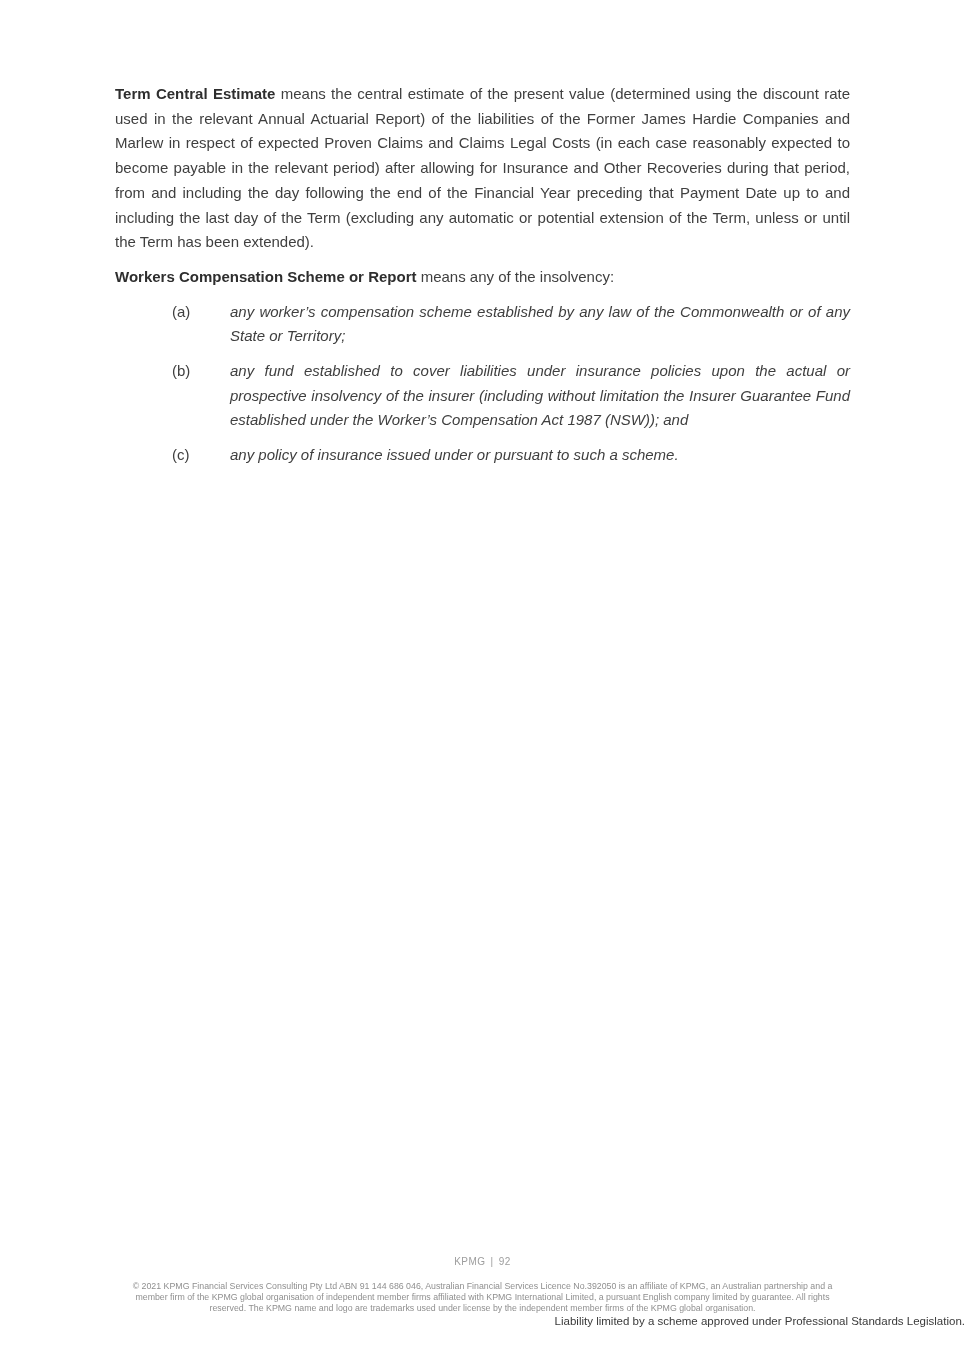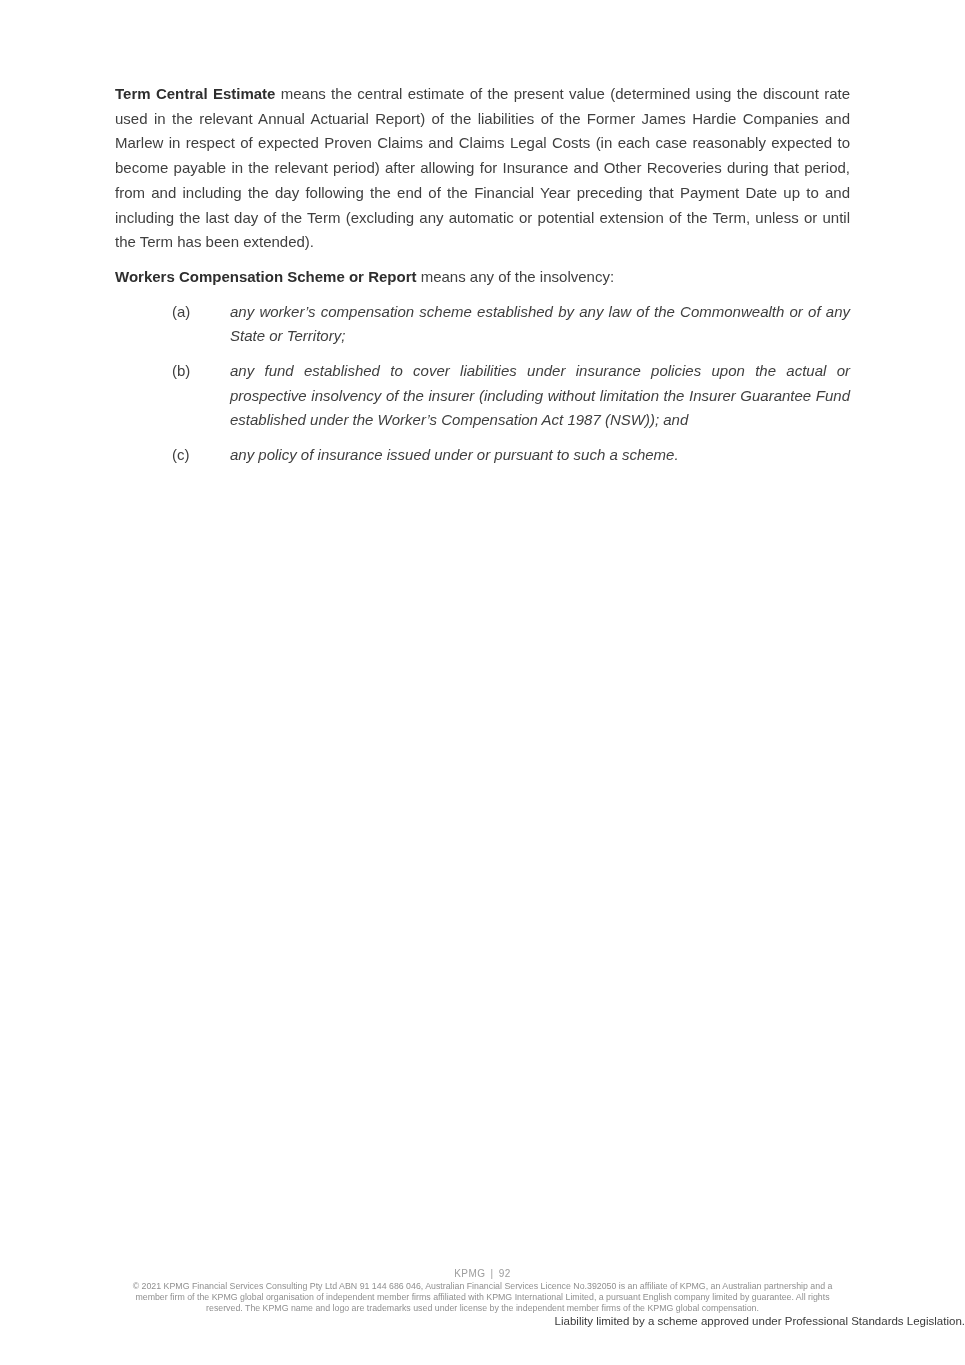--- a/index.html
+++ b/index.html
@@ -61,21 +61,21 @@
     position: absolute;
     left: 0;
     right: 0;
     bottom: 37px;
     text-align: center;
   }
   .footer-pageline {
     font-size: 10px;
     color: #9d9d9d;
     letter-spacing: 0.5px;
-    margin-bottom: 2px;
+    margin-bottom: 14px;
   }
   .footer-pageline .sep {
     margin: 0 5px;
   }
   .footer-legal {
     font-size: 8.8px;
     line-height: 11px;
     color: #8f8f8f;
   }
   .footer-liability {
@@ -114,20 +114,20 @@
 
   </main>
 
   <footer class="footer">
 
     <div class="footer-pageline"><span>KPMG</span><span class="sep">|</span><span>92</span></div>
 
     <div class="footer-legal">
       <div>© 2021 KPMG Financial Services Consulting Pty Ltd ABN 91 144 686 046, Australian Financial Services Licence No.392050 is an affiliate of KPMG, an Australian partnership and a</div>
       <div>member firm of the KPMG global organisation of independent member firms affiliated with KPMG International Limited, a pursuant English company limited by guarantee. All rights</div>
-      <div>reserved. The KPMG name and logo are trademarks used under license by the independent member firms of the KPMG global compensation.</div>
+      <div>reserved. The KPMG name and logo are trademarks used under license by the independent member firms of the KPMG global organisation.</div>
     </div>
 
     <div class="footer-liability">Liability limited by a scheme approved under Professional Standards Legislation.</div>
 
   </footer>
 
 </div>
 
 </body></html>

